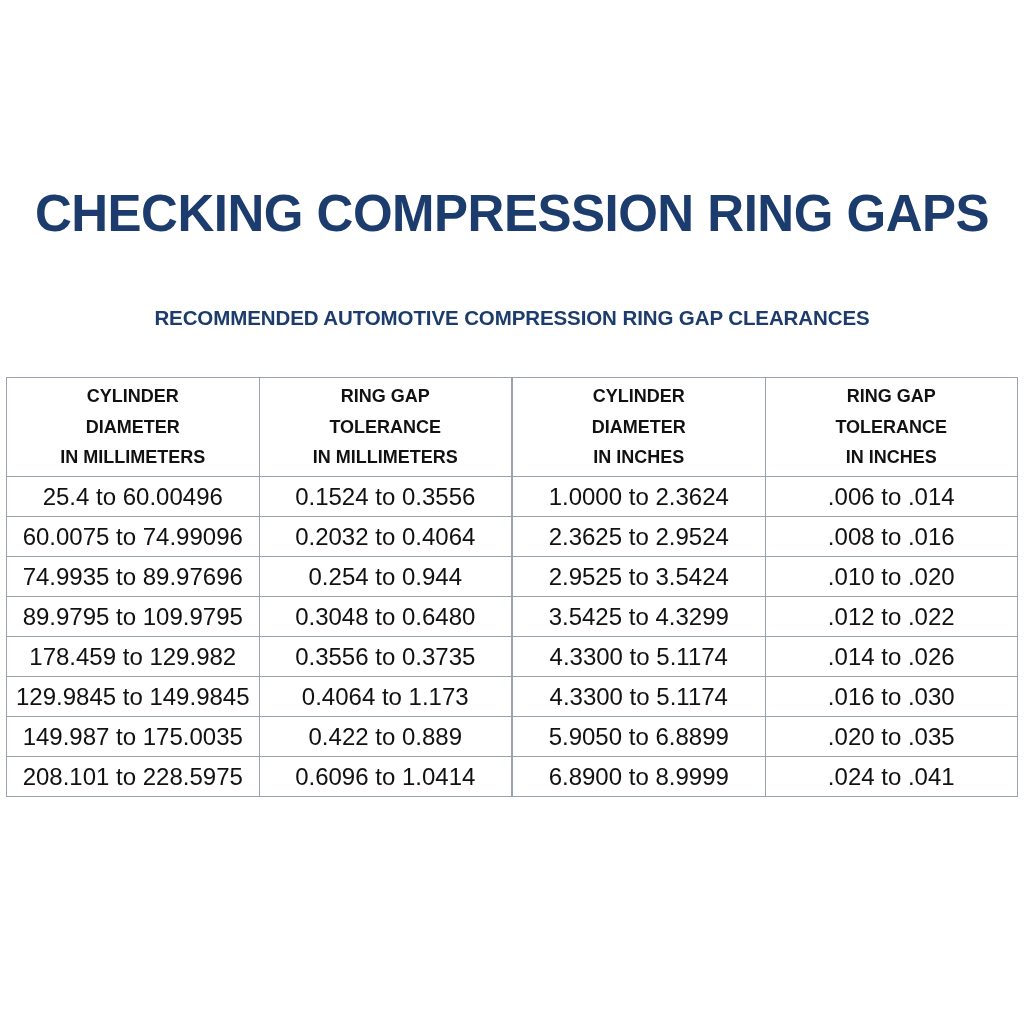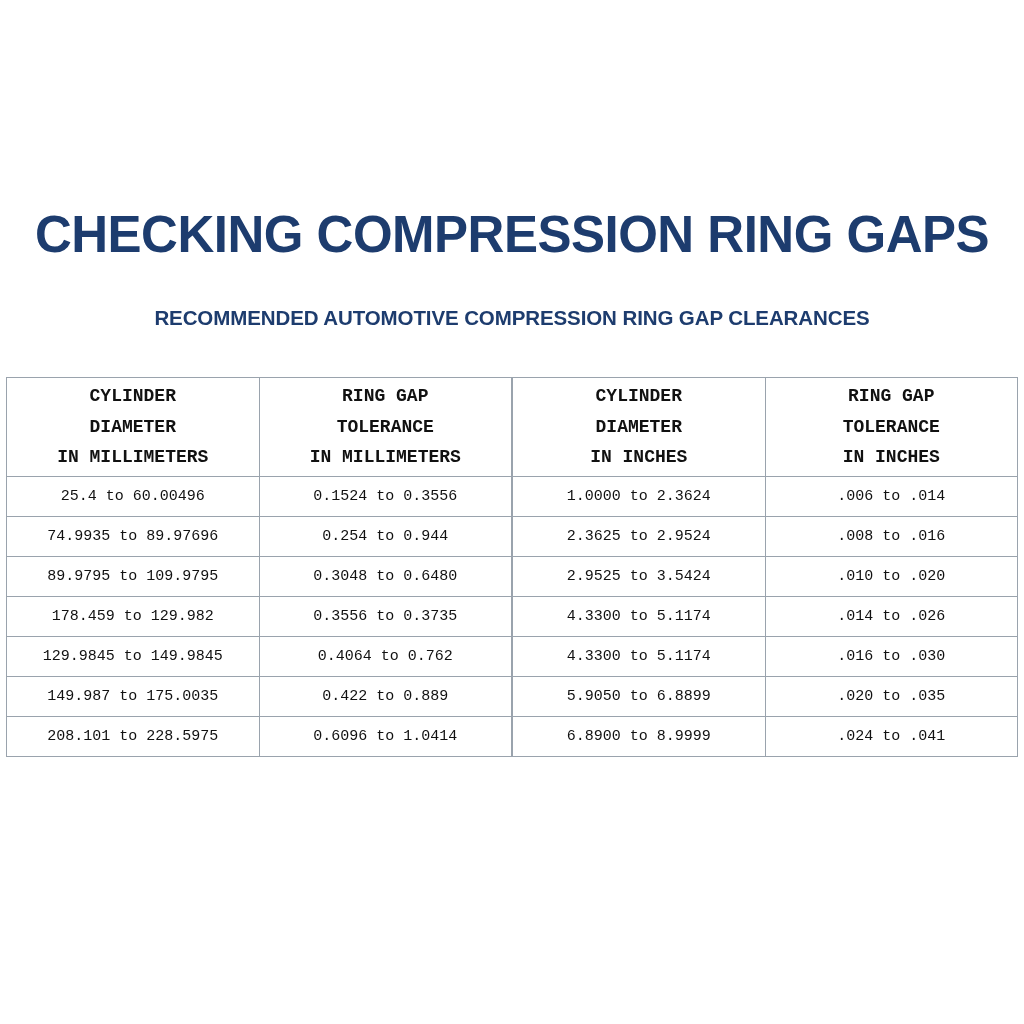--- a/index.html
+++ b/index.html
@@ -23,21 +23,21 @@
     position: relative;
   }
   .title {
     text-align: center;
     font-size: 51px;
     font-weight: bold;
     letter-spacing: -0.5px;
     color: #1d3c6e;
     margin: 0;
     position: absolute;
-    top: 208px;
+    top: 187px;
     left: 0;
     right: 0;
     line-height: 1.05;
   }
   .subtitle {
     text-align: center;
     font-size: 20.5px;
     font-weight: bold;
     color: #1d3c6e;
     letter-spacing: -0.1px;
@@ -52,27 +52,26 @@
     left: 6px;
     width: 1012px;
     display: flex;
     justify-content: space-between;
   }
   table.ringtable {
     border-collapse: collapse;
     width: 532px;
     table-layout: fixed;
     color: #1a1a1a;
-    font-family: Liberation Mono, monospace;
   }
   table.ringtable th,
   table.ringtable td {
     border: 1px solid #9aa3ad;
     text-align: center;
-    font-size: 15px;
+    font-size: 24px;
     color: #111111;
     padding: 0;
     height: 39px;
     font-weight: normal;
     white-space: nowrap;
   }
   table.ringtable th {
     font-weight: bold;
     height: 98px;
     line-height: 1.72;
@@ -109,34 +108,38 @@
             <span class="hline">IN MILLIMETERS</span>
           </th>
         </tr>
       </thead>
       <tbody>
         <tr>
           <td>25.4 to 60.00496</td>
           <td>0.1524 to 0.3556</td>
         </tr>
         <tr>
+          <td>60.0075 to 74.99096</td>
+          <td>0.2032 to 0.4064</td>
+        </tr>
+        <tr>
           <td>74.9935 to 89.97696</td>
           <td>0.254 to 0.944</td>
         </tr>
         <tr>
           <td>89.9795 to 109.9795</td>
           <td>0.3048 to 0.6480</td>
         </tr>
         <tr>
           <td>178.459 to 129.982</td>
           <td>0.3556 to 0.3735</td>
         </tr>
         <tr>
           <td>129.9845 to 149.9845</td>
-          <td>0.4064 to 0.762</td>
+          <td>0.4064 to 1.173</td>
         </tr>
         <tr>
           <td>149.987 to 175.0035</td>
           <td>0.422 to 0.889</td>
         </tr>
         <tr>
           <td>208.101 to 228.5975</td>
           <td>0.6096 to 1.0414</td>
         </tr>
       </tbody>
@@ -164,20 +167,24 @@
         </tr>
         <tr>
           <td>2.3625 to 2.9524</td>
           <td>.008 to .016</td>
         </tr>
         <tr>
           <td>2.9525 to 3.5424</td>
           <td>.010 to .020</td>
         </tr>
         <tr>
+          <td>3.5425 to 4.3299</td>
+          <td>.012 to .022</td>
+        </tr>
+        <tr>
           <td>4.3300 to 5.1174</td>
           <td>.014 to .026</td>
         </tr>
         <tr>
           <td>4.3300 to 5.1174</td>
           <td>.016 to .030</td>
         </tr>
         <tr>
           <td>5.9050 to 6.8899</td>
           <td>.020 to .035</td>

